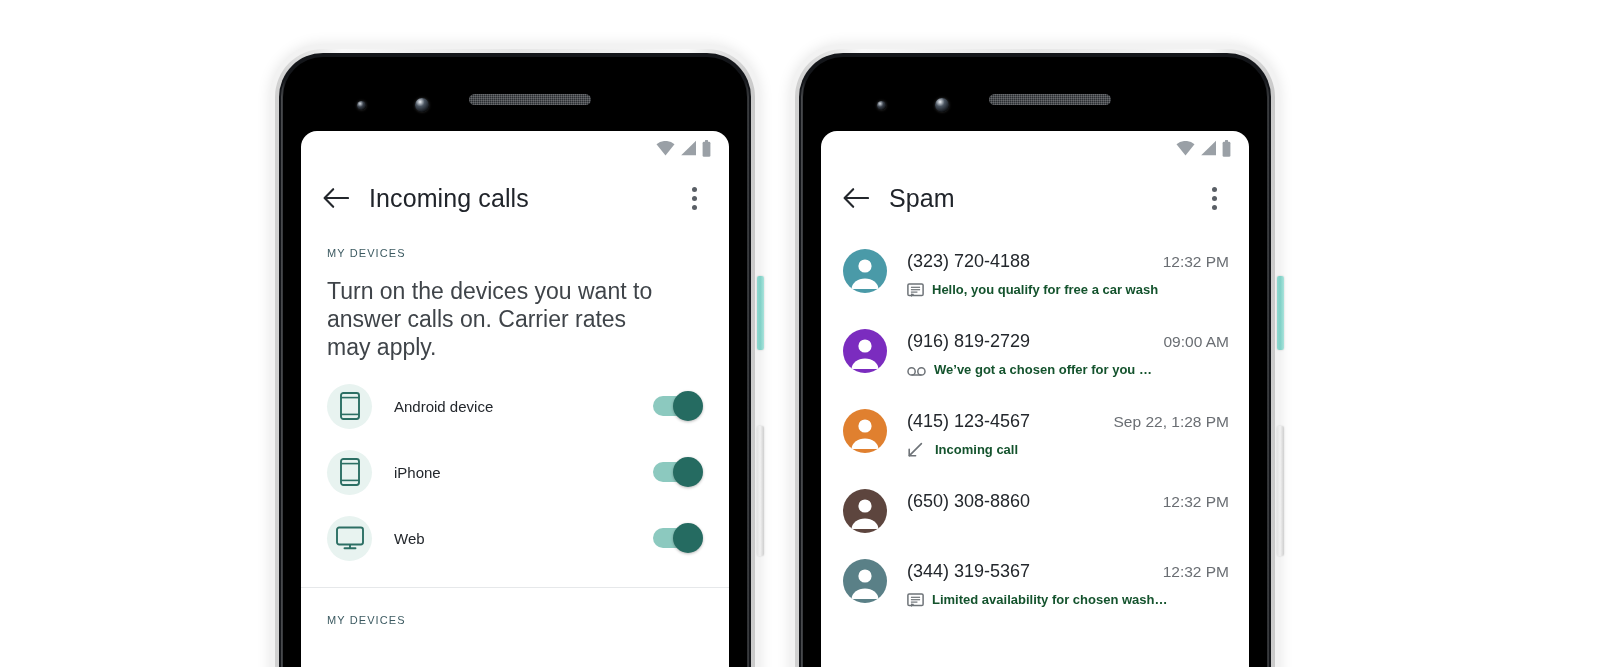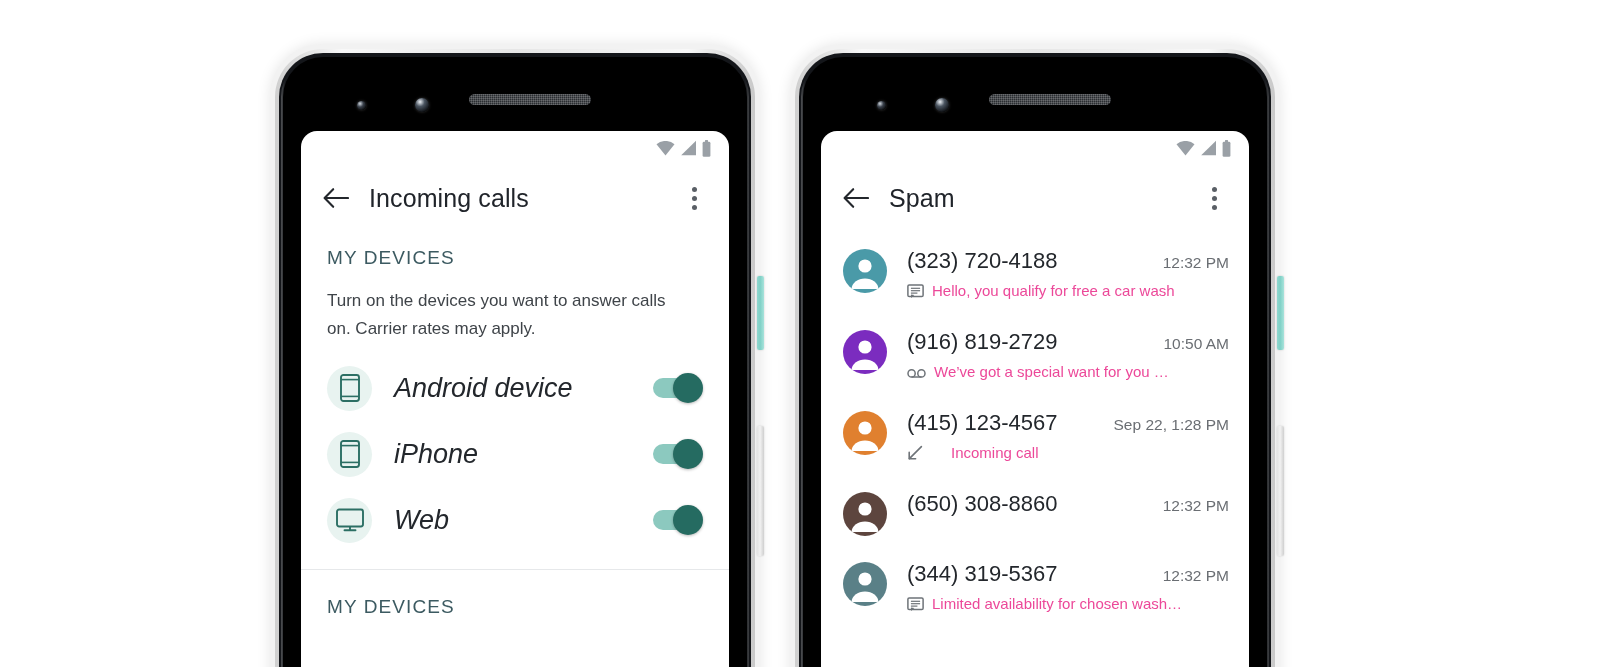--- a/index.html
+++ b/index.html
@@ -149,27 +149,27 @@
   }
   .overflow-dots i {
     display: block;
     width: 5px; height: 5px;
     border-radius: 50%;
     background: #5a5f66;
   }
 
   
   .section-header {
-    font-size: 19px;
+    font-size: 11px;
     letter-spacing: 1.1px;
     color: #3c5a61;
     padding: 16px 26px 0 26px;
   }
   .section-desc {
-    font-size: 17px;
+    font-size: 23px;
     line-height: 28px;
     color: #3f4449;
     padding: 18px 26px 0 26px;
     max-width: 400px;
   }
   .device-list { padding-top: 12px; }
   .device-row {
     display: flex;
     align-items: center;
     padding: 10px 22px 10px 26px;
@@ -182,24 +182,23 @@
     background: #e8f3f0;
     display: flex; align-items: center; justify-content: center;
     flex: 0 0 auto;
   }
   .device-labels {
     flex: 1;
     margin-left: 22px;
     min-width: 0;
   }
   .device-name {
-    font-size: 27px;
+    font-size: 15px;
     color: #23272c;
     line-height: 27px;
-    font-style: italic;
   }
   .device-sub {
     font-size: 18px;
     color: #606367;
     line-height: 26px;
   }
   .toggle {
     width: 48px; height: 20px;
     border-radius: 10px;
     background: #8cc9bf;
@@ -243,45 +242,46 @@
     margin-left: 20px;
     min-width: 0;
   }
   .spam-top {
     display: flex;
     align-items: baseline;
     justify-content: space-between;
     gap: 10px;
   }
   .spam-number {
-    font-size: 22px;
+    font-size: 18px;
     color: #23272c;
     white-space: nowrap;
     line-height: 28px;
   }
   .spam-time {
     font-size: 15.5px;
     color: #6a6e73;
     white-space: nowrap;
     flex: 0 0 auto;
     line-height: 28px;
   }
   .spam-snippet {
     display: flex;
     align-items: center;
     gap: 8px;
     margin-top: 1px;
   }
   .spam-snippet .snip-text {
-    font-size: 15px;
-    color: #ec4899;
+    font-size: 13px;
+    color: #14532d;
     white-space: nowrap;
     overflow: hidden;
     text-overflow: ellipsis;
     line-height: 26px;
+    font-weight: bold;
   }
   .snip-icon { flex: 0 0 auto; display: block; }
 </style>
 </head>
 <body>
 
 <div class="stage">
 
   <div class="phone left">
     <div class="phone-outer"></div>
@@ -463,46 +463,46 @@
           <div class="spam-row">
             <div class="avatar" style="background: rgb(123, 44, 191);">
               <svg width="44" height="44" viewBox="0 0 44 44">
                 <circle cx="22" cy="17" r="6.6" fill="#ffffff"></circle>
                 <path d="M8.6 40 a13.4 10.6 0 0 1 26.8 0 Z" fill="#ffffff"></path>
               </svg>
             </div>
             <div class="spam-body">
               <div class="spam-top">
                 <div class="spam-number">(916) 819-2729</div>
-                <div class="spam-time">10:50 AM</div>
+                <div class="spam-time">09:00 AM</div>
               </div>
               <div class="spam-snippet">
                 <svg class="snip-icon" width="19" height="11" viewBox="0 0 19 11">
                   <circle cx="4.6" cy="6.4" r="3.6" fill="none" stroke="#6e7378" stroke-width="1.5"></circle>
                   <circle cx="14.4" cy="6.4" r="3.6" fill="none" stroke="#6e7378" stroke-width="1.5"></circle>
                   <line x1="4.6" y1="10" x2="14.4" y2="10" stroke="#6e7378" stroke-width="1.5"></line>
                 </svg>
-                <span class="snip-text">We’ve got a special want for you …</span>
+                <span class="snip-text">We’ve got a chosen offer for you …</span>
               </div>
             </div>
           </div>
 
           <div class="spam-row">
             <div class="avatar" style="background: rgb(224, 128, 47);">
               <svg width="44" height="44" viewBox="0 0 44 44">
                 <circle cx="22" cy="17" r="6.6" fill="#ffffff"></circle>
                 <path d="M8.6 40 a13.4 10.6 0 0 1 26.8 0 Z" fill="#ffffff"></path>
               </svg>
             </div>
             <div class="spam-body">
               <div class="spam-top">
                 <div class="spam-number">(415) 123-4567</div>
                 <div class="spam-time">Sep 22, 1:28 PM</div>
               </div>
-              <div class="spam-snippet" style="gap:28px">
+              <div class="spam-snippet" style="gap:12px">
                 <svg class="snip-icon" width="16" height="16" viewBox="0 0 16 16">
                   <path d="M14.4 1.6 L2.4 13.6" fill="none" stroke="#6e7378" stroke-width="1.6" stroke-linecap="round"></path>
                   <path d="M2.2 7.4 L2.2 13.8 L8.6 13.8" fill="none" stroke="#6e7378" stroke-width="1.6" stroke-linecap="round" stroke-linejoin="round"></path>
                 </svg>
                 <span class="snip-text">Incoming call</span>
               </div>
             </div>
           </div>
 
           <div class="spam-row">

